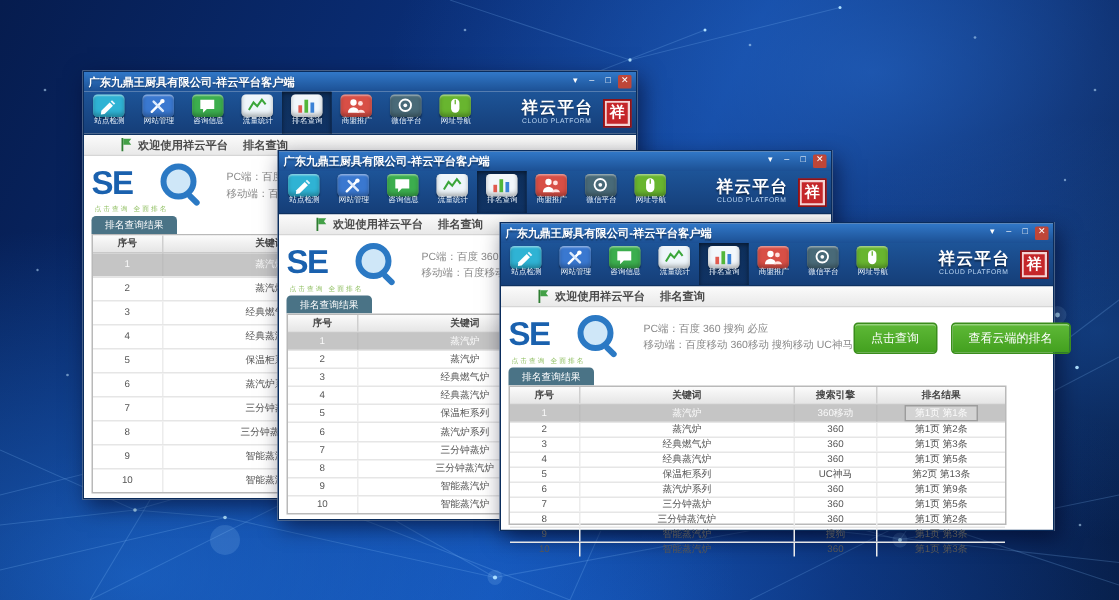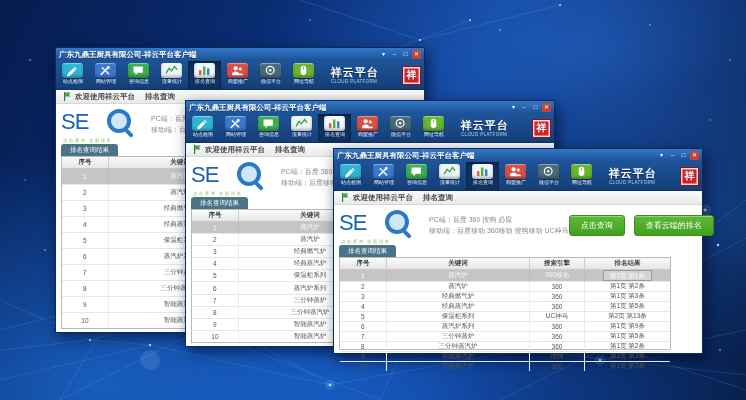--- a/index.html
+++ b/index.html
@@ -29,37 +29,37 @@
   .ctrl-close{background:#bf4638;}
 
   .toolbar{flex:0 0 28px;background:linear-gradient(#1d5498,#153e78);display:flex;align-items:stretch;
            border-bottom:1px solid #0e3160;}
   .tb-items{display:flex;}
   .tbitem{width:33px;display:flex;flex-direction:column;align-items:center;padding-top:2px;gap:1px;cursor:pointer;}
   .tbitem.selected{background:linear-gradient(rgba(3,20,46,.6),rgba(6,28,60,.35));box-shadow:inset 0 1px 3px rgba(0,0,0,.5);}
   .tile{width:21px;height:15px;border-radius:3px;display:flex;align-items:center;justify-content:center;
         box-shadow:inset 0 -2px 3px rgba(0,0,0,.28), inset 0 1px 1px rgba(255,255,255,.45), 0 1px 1px rgba(0,0,0,.35);}
   .tblabel{font-size:5.5px;color:#e9f2fb;line-height:1;transform:scale(.92);white-space:nowrap;}
-  .brand{margin-left:auto;display:flex;align-items:center;gap:20px;padding-right:3px;justify-content:space-between;}
+  .brand{margin-left:auto;display:flex;align-items:center;gap:3px;padding-right:3px;justify-content:space-between;}
   .brand-name{font-size:11px;font-weight:bold;color:#fff;line-height:1;letter-spacing:1px;text-shadow:0 1px 1px rgba(0,0,0,.45);}
   .brand-sub{font-size:5px;color:#b9d4f1;line-height:1;margin-top:1px;letter-spacing:.4px;transform:scale(.9);transform-origin:left;}
   .brand-seal{width:17px;height:17px;background:#c5262a;border:1px solid #8d1317;
       box-shadow:inset 0 0 0 1.5px rgba(255,255,255,.8);color:#fff;font-size:10px;font-weight:bold;
       display:flex;align-items:center;justify-content:center;}
 
   .notice{flex:0 0 13px;background:linear-gradient(#fbfbfb,#e9e9e9);border-bottom:1px solid #d6d6d6;
-          display:flex;align-items:center;gap:4px;padding:0 7px;}
+          display:flex;align-items:center;gap:4px;padding:0 24px;}
   .notice-text{font-size:7.5px;font-weight:bold;color:#4b4b4b;}
   .notice-sec{font-size:7.5px;font-weight:bold;color:#4b4b4b;margin-left:6px;}
 
   .content{flex:1;min-height:0;background:#fff;display:flex;flex-direction:column;padding:0 5px 3px 5px;}
 
   .seo-row{flex:0 0 40px;display:flex;align-items:center;}
   .seo{position:relative;flex:0 0 84px;height:34px;}
-  .seo-se{font-size:22px;font-weight:normal;color:#1a61ae;letter-spacing:-1px;line-height:30px;}
+  .seo-se{font-size:22px;font-weight:bold;color:#1a61ae;letter-spacing:-1px;line-height:30px;}
   .mag{position:absolute;left:46px;top:2px;width:16px;height:16px;border:4px solid #2b79c4;border-radius:50%;
        background:#cfe7f8;}
   .mag-handle{position:absolute;left:66px;top:21px;width:4px;height:10px;background:#2b79c4;border-radius:2px;
        transform:rotate(-45deg);}
   .seo-sub{position:absolute;left:2px;bottom:-2px;font-size:5px;color:#8fbf60;letter-spacing:1.5px;white-space:nowrap;transform:scale(.9);transform-origin:left;}
   .seo-info{margin-left:6px;font-size:7px;color:#8a8a8a;line-height:1.6;white-space:nowrap;}
   .btns{margin-left:auto;display:flex;gap:9px;padding-right:6px;justify-content:space-between;}
   .gbtn{height:19px;padding:0 11px;background:linear-gradient(#5eb937,#43a01f);border:1px solid #3a8d1c;
         border-radius:3px;color:#fff;font-size:8px;display:flex;align-items:center;white-space:nowrap;cursor:pointer;
         box-shadow:inset 0 1px 0 rgba(255,255,255,.35);}

